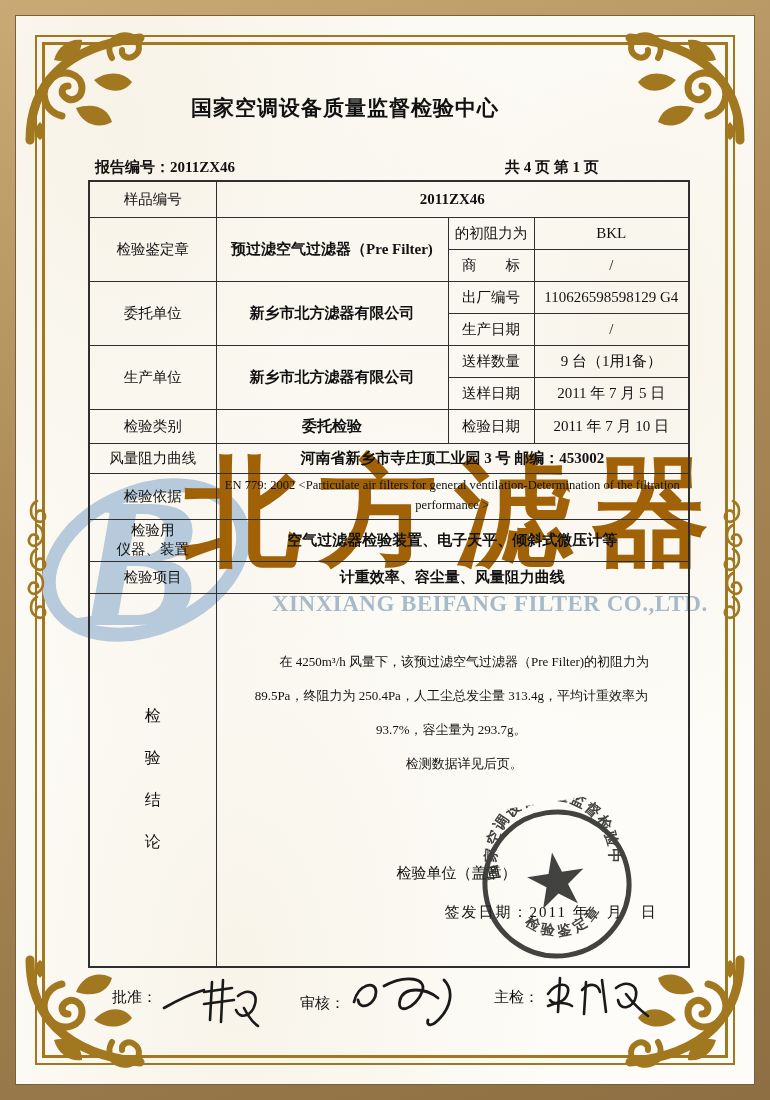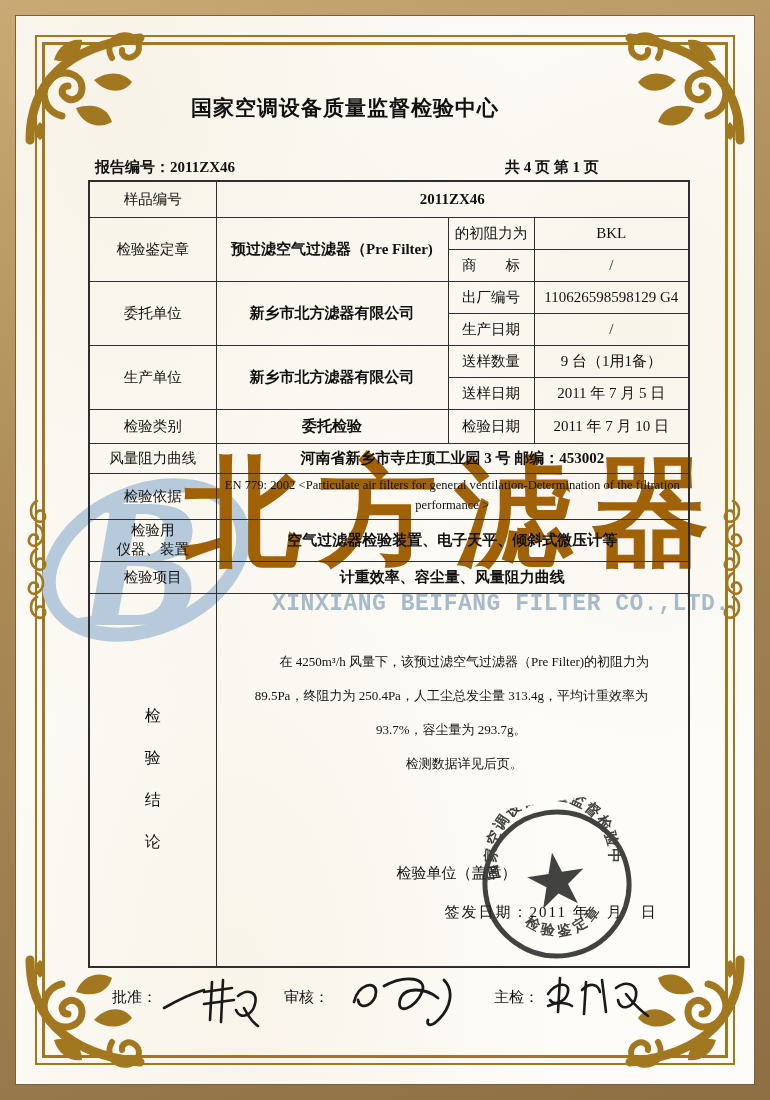--- a/index.html
+++ b/index.html
@@ -28,21 +28,21 @@
   .side-scroll.right{right:26px;transform:scaleX(-1);}
 
   
   .wm{position:absolute;z-index:1;pointer-events:none;}
   .wm-chars{
     left:183px;top:455px;font-size:118px;font-weight:bold;letter-spacing:18px;
     color:#a16207;white-space:nowrap;line-height:1;
   }
   .wm-en{
     left:272px;top:591px;font-size:23px;color:#a7bac9;letter-spacing:.5px;
-    font-family:Liberation Mono, monospace;font-weight:bold;white-space:nowrap;
+    font-family:Liberation Serif, serif;font-weight:bold;white-space:nowrap;
   }
   .wm-logo{left:38px;top:440px;}
 
   
   .content{position:absolute;inset:0;z-index:4;}
   .org-title{position:absolute;left:45px;top:94px;width:600px;text-align:center;
     font-size:21px;font-weight:bold;letter-spacing:1px;color:#111;}
   .doc-title{position:absolute;left:45px;top:122px;width:600px;text-align:center;
     font-size:29px;font-weight:bold;letter-spacing:22px;padding-left:22px;box-sizing:border-box;color:#111;}
   .report-line{position:absolute;left:0;top:158px;width:770px;font-size:15px;color:#111;}
@@ -63,21 +63,21 @@
   .concl-text{padding:50px 14px 0 12px;line-height:34px;font-size:13px;}
   .concl-text p{margin:0;text-indent:2em;}
   .stamp-wrap{position:absolute;left:258px;top:208px;width:164px;height:164px;transform:rotate(-9deg);opacity:.85;}
   .stamp-unit{position:absolute;left:180px;top:270px;font-size:15px;}
   .stamp-date{position:absolute;left:228px;top:309px;font-size:15px;letter-spacing:2px;}
 
   
   .sig-row{position:absolute;left:0;top:980px;width:770px;font-size:15px;color:#111;}
   .sig-label{position:absolute;top:8px;}
   .sig-label.approve{left:112px;}
-  .sig-label.review{left:284px;}
+  .sig-label.review{left:300px;margin-top:6px;}
   .sig-label.chief{left:494px;}
   .sig-svg{position:absolute;}
   .sig-svg.approve{left:160px;top:-6px;}
   .sig-svg.review{left:348px;top:-8px;}
   .sig-svg.chief{left:540px;top:-8px;}
 </style>
 </head>
 <body>
 
 <svg width="0" height="0" style="position:absolute">

